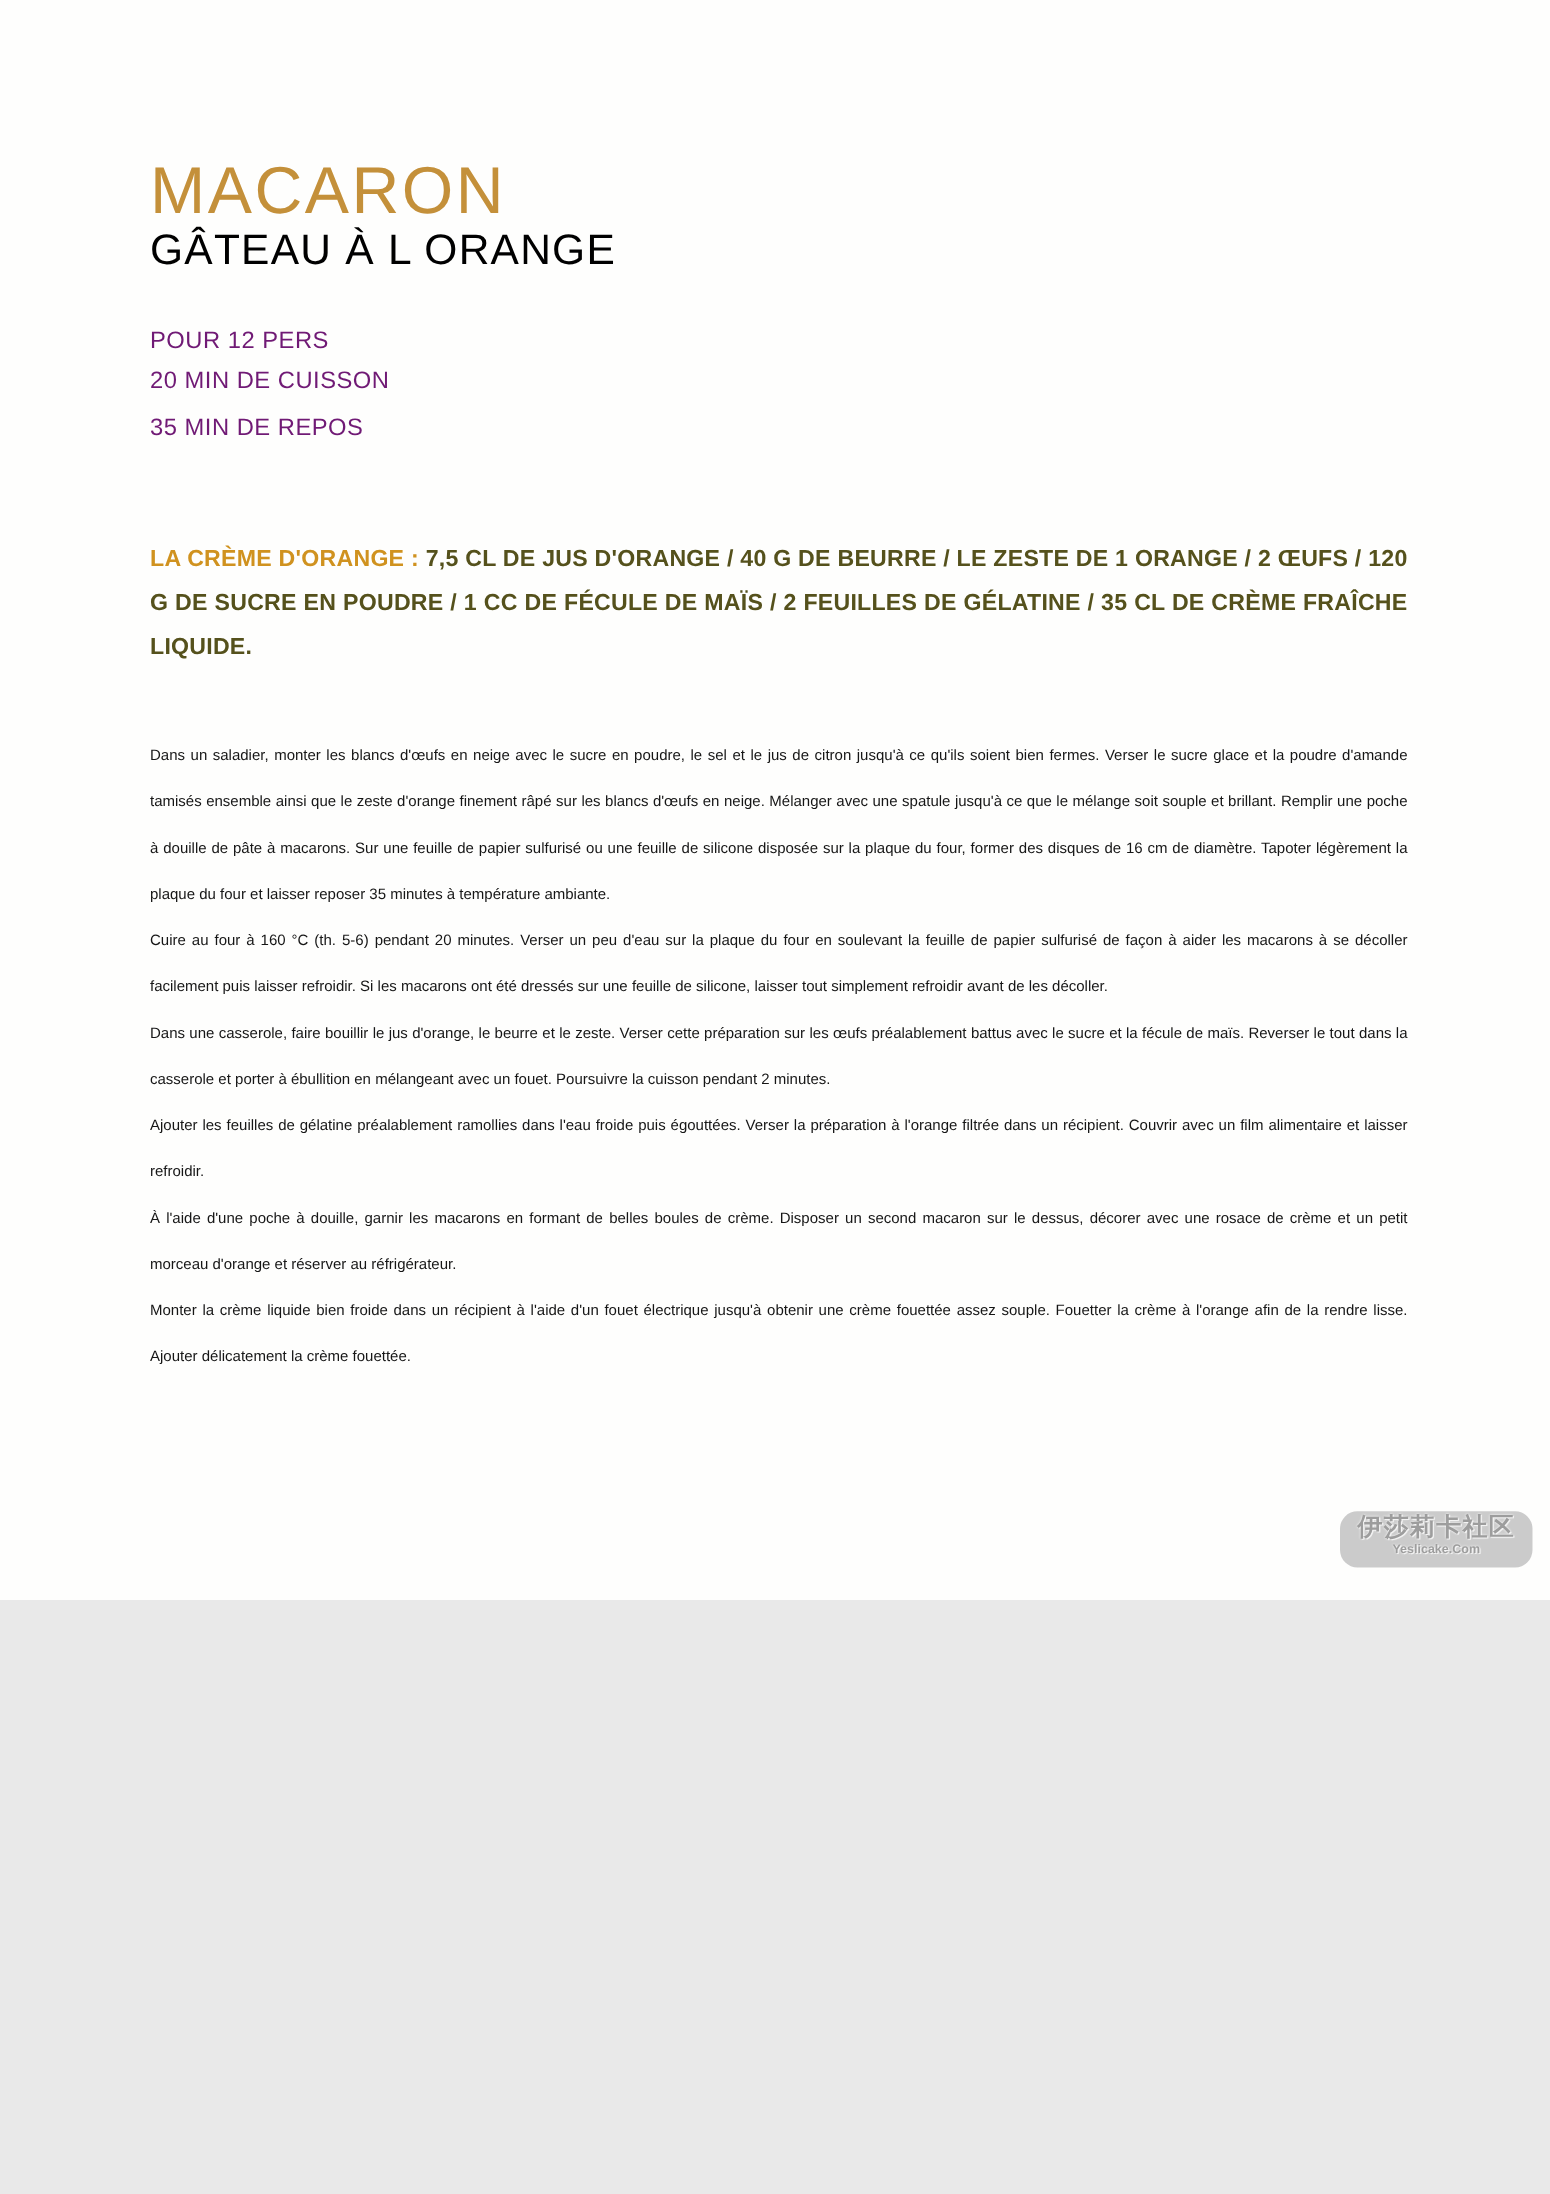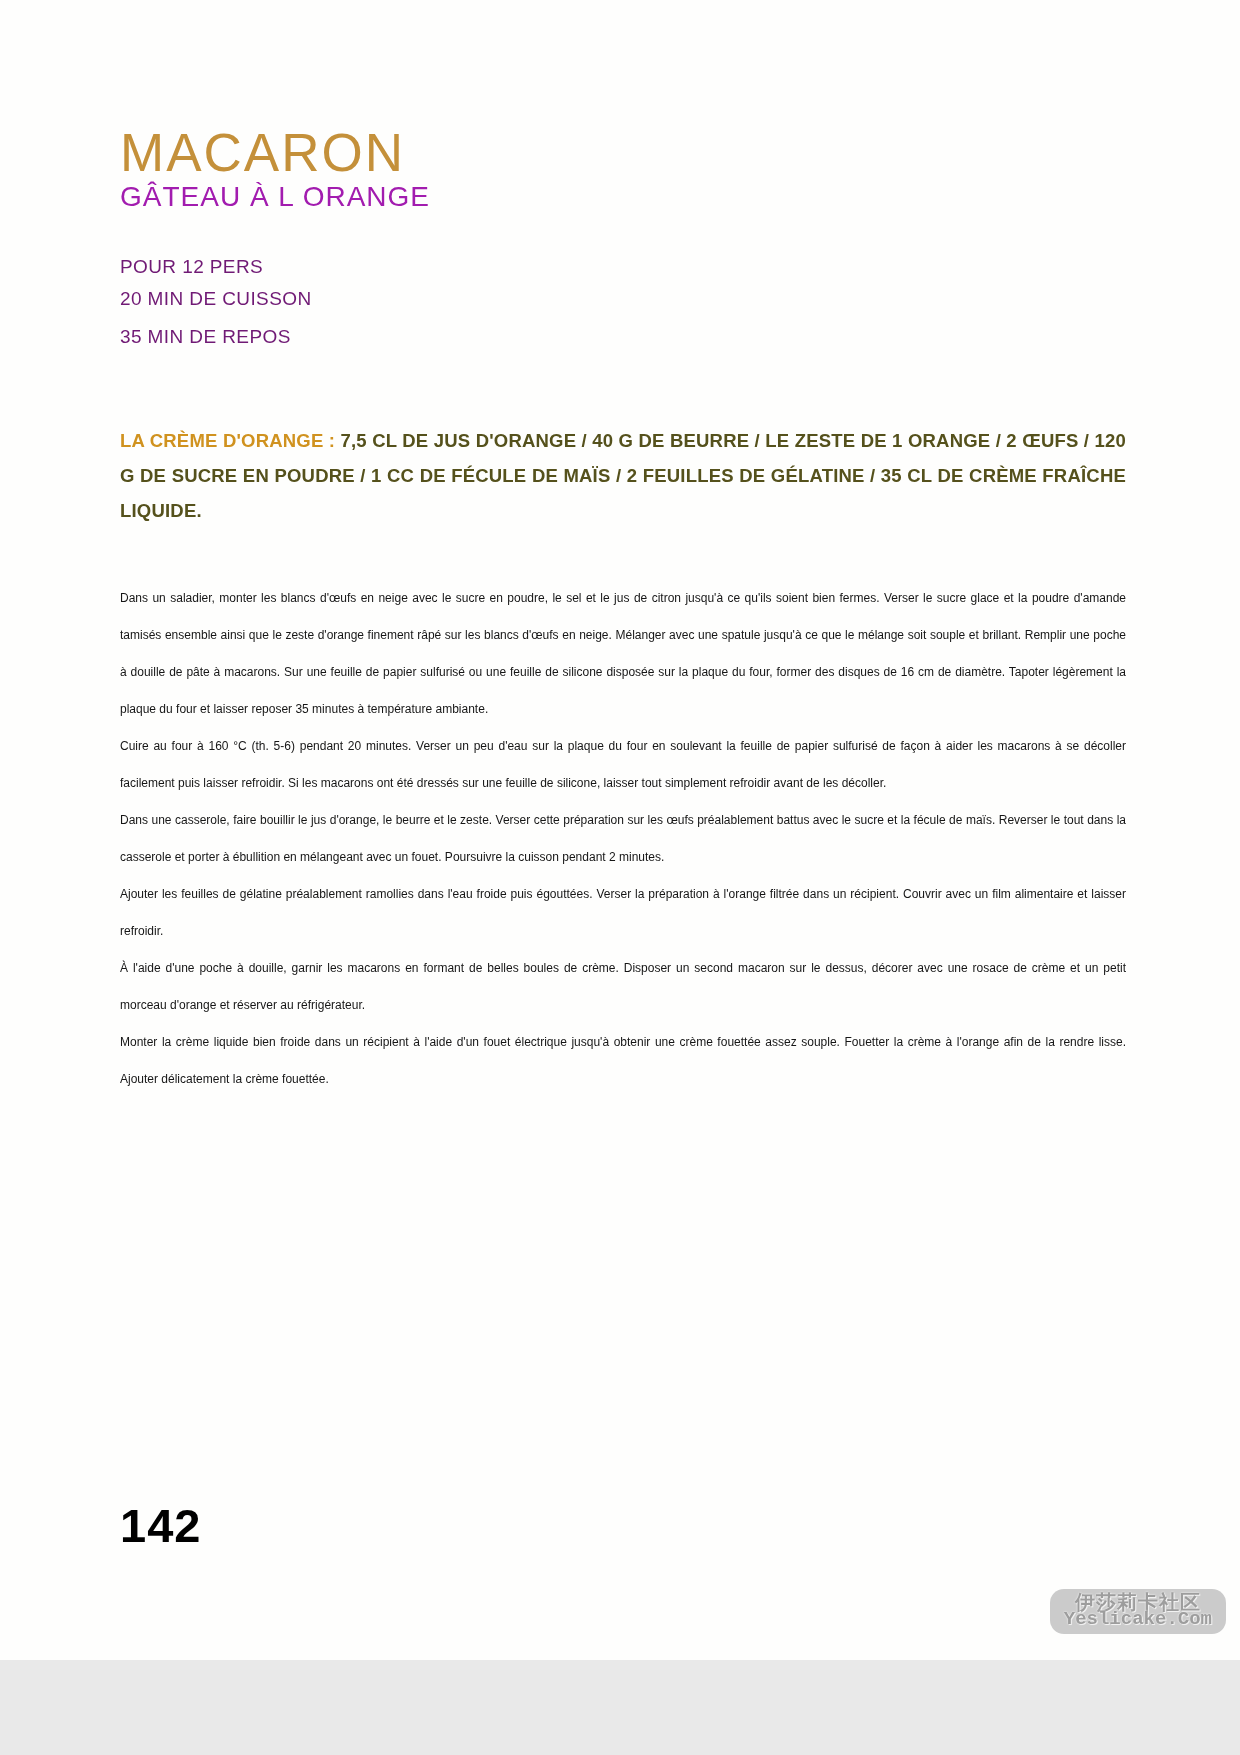--- a/index.html
+++ b/index.html
@@ -3,21 +3,21 @@
 <meta charset="utf-8">
 <style>
   html, body {
     margin: 0;
     padding: 0;
     background: #e9e9e9;
   }
   .page {
     position: relative;
     width: 1240px;
-    height: 1660px;
+    height: 1280px;
     margin: 0 auto;
     background: #fefefd;
     overflow: hidden;
     font-family: "Liberation Sans", sans-serif;
   }
   .content {
     position: absolute;
     left: 120px;
     width: 1006px;
     top: 0;
@@ -25,25 +25,25 @@
   .recipe-title {
     margin: 126px 0 0 0;
     font-size: 53px;
     line-height: 1.0;
     font-weight: 400;
     letter-spacing: 2px;
     color: #c4903a;
   }
   .recipe-subtitle {
     margin: 4px 0 0 0;
-    font-size: 28px;
+    font-size: 34px;
     line-height: 1.0;
     font-weight: 400;
     letter-spacing: 1px;
-    color: #a21caf;
+    color: #000000;
   }
   .meta {
     margin-top: 40px;
     color: #701a75;
     font-size: 19px;
     font-weight: 400;
     letter-spacing: 0.4px;
   }
   .meta-line {
     line-height: 32px;
@@ -96,24 +96,23 @@
     color: #9d9d9d;
     text-shadow: 0 0 2px #ffffff, 1px 1px 0 #eeeeee;
   }
   .watermark .wm-line1 {
     font-size: 20px;
     font-weight: 700;
     line-height: 17px;
     letter-spacing: 1px;
   }
   .watermark .wm-line2 {
-    font-size: 19px;
+    font-size: 10px;
     font-weight: 700;
     line-height: 17px;
-    font-family: Liberation Mono, monospace;
   }
 </style>
 </head>
 <body>
 
 <div class="page">
   <div class="content">
 
     <h1 class="recipe-title">MACARON</h1>
 

